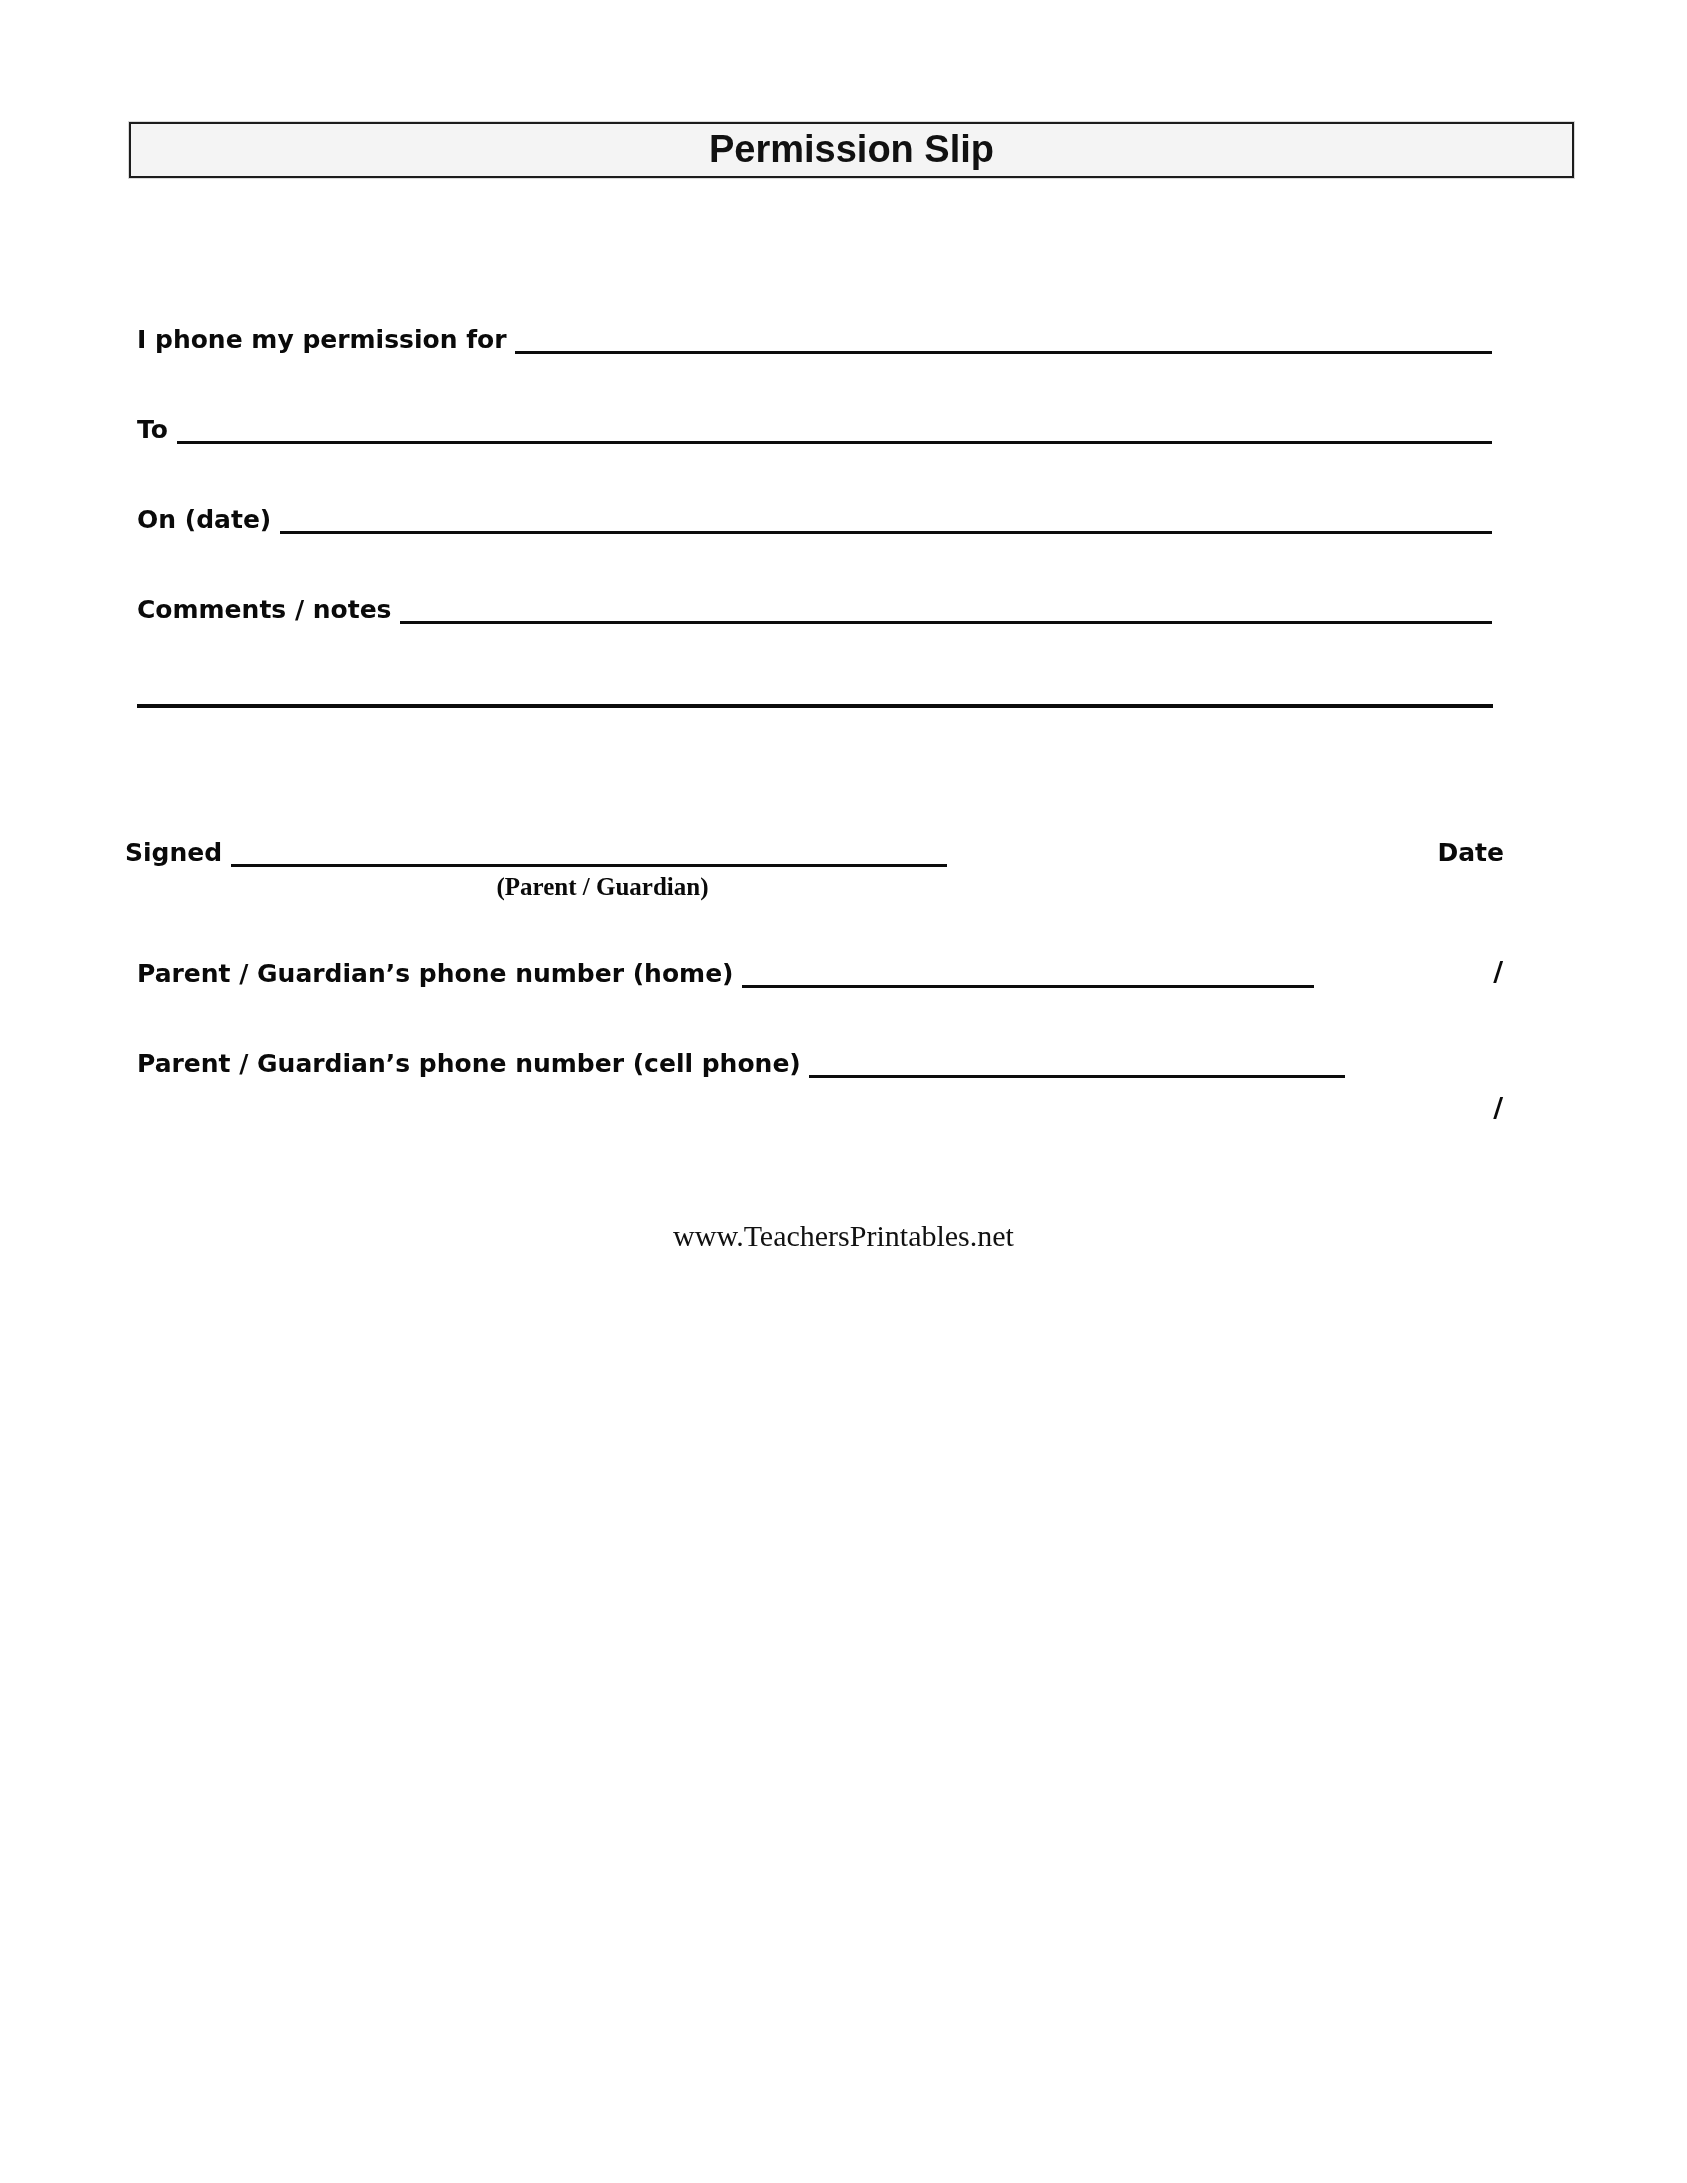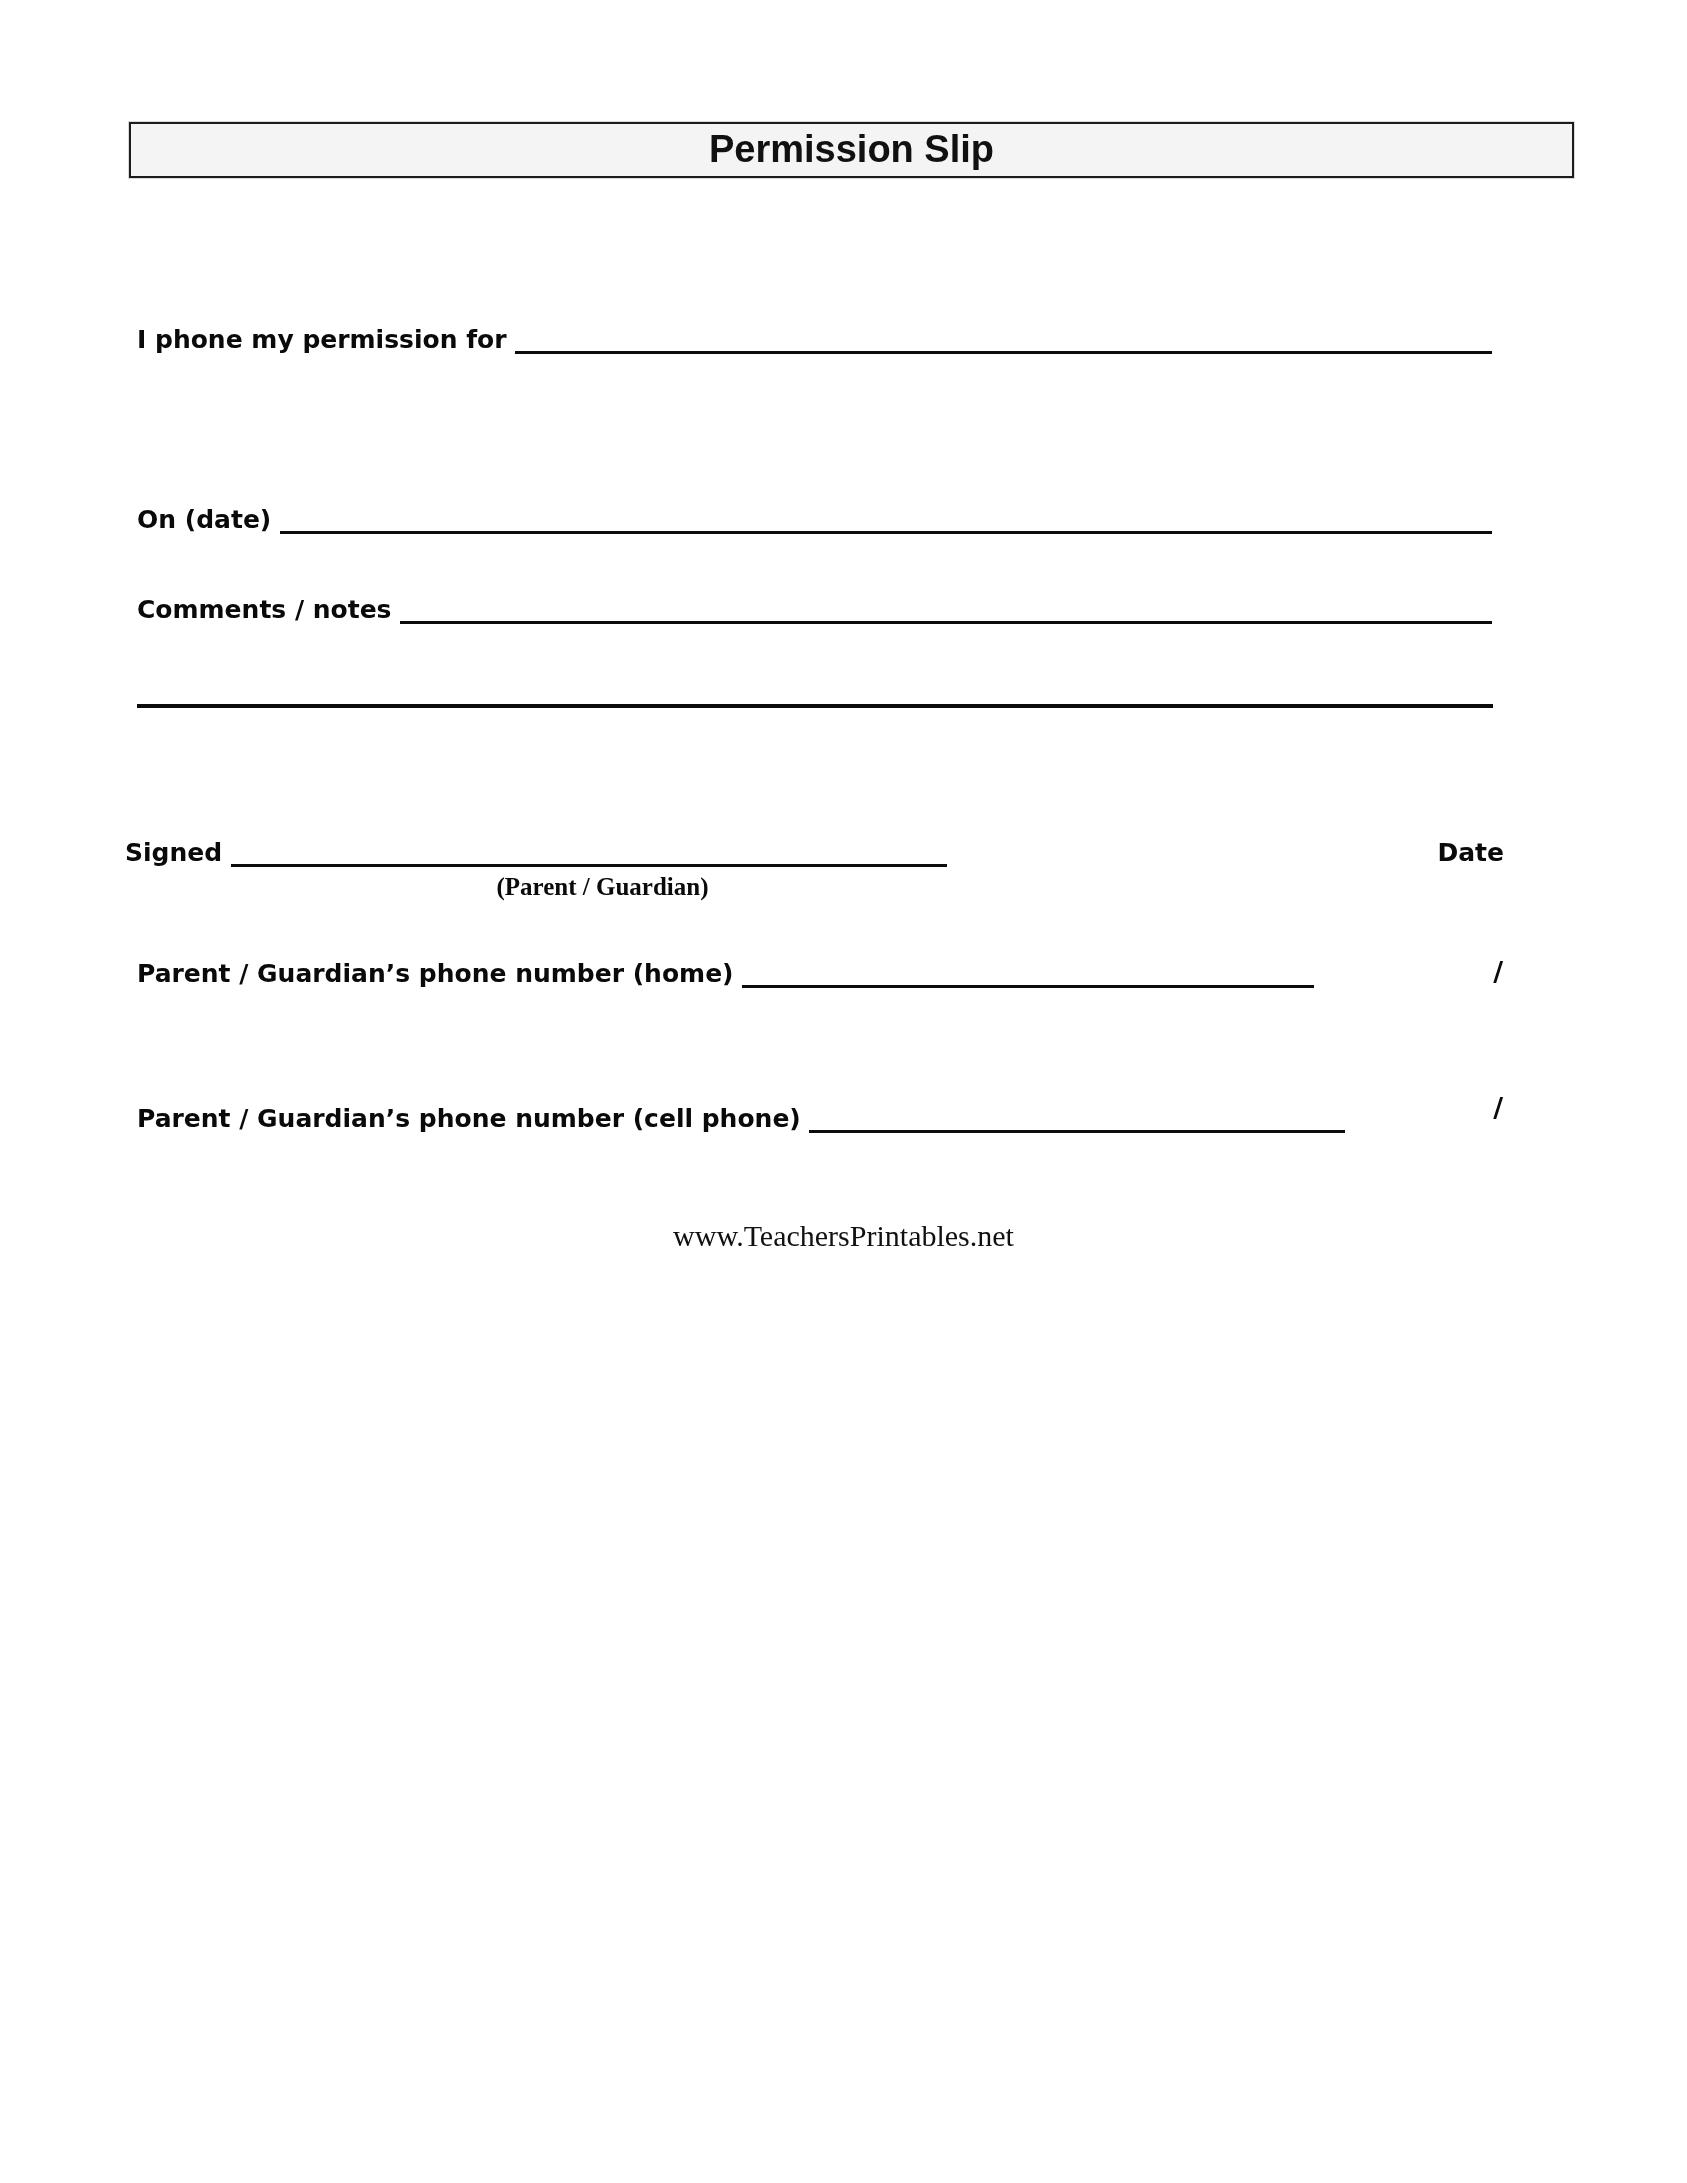--- a/index.html
+++ b/index.html
@@ -93,36 +93,40 @@
   }
   
   .row-permission { left: 137px; top: 322px; width: 1355px; }
   .row-to         { left: 137px; top: 412px; width: 1355px; }
   .row-ondate     { left: 137px; top: 502px; width: 1355px; }
   .row-comments   { left: 137px; top: 592px; width: 1355px; }
   .line-comments2 { left: 137px; top: 704px; width: 1356px; }
   .row-signed     { left: 125px; top: 835px; width: 822px; }
   .row-date       { left: 1099px; top: 835px; width: 405px; flex-direction: column; }
   .row-phone-home { left: 137px; top: 956px; width: 1177px; }
-  .row-phone-cell { left: 137px; top: 1101px; width: 1208px; justify-content: space-between; }
+  .row-phone-cell { left: 137px; top: 1046px; width: 1208px; justify-content: space-between; }
 </style>
 </head>
 <body>
 
 <div class="page">
 
   <div class="header-box">
     <div class="title">Permission Slip</div>
   </div>
 
   <div class="row row-permission">
     <span class="lbl">I phone my permission for</span>
     <span class="fill"></span>
   </div>
 
+  <div class="row row-to">
+    <span class="lbl">To</span>
+    <span class="fill"></span>
+  </div>
 
   <div class="row row-ondate">
     <span class="lbl">On (date)</span>
     <span class="fill"></span>
   </div>
 
   <div class="row row-comments">
     <span class="lbl">Comments / notes</span>
     <span class="fill"></span>
   </div>

